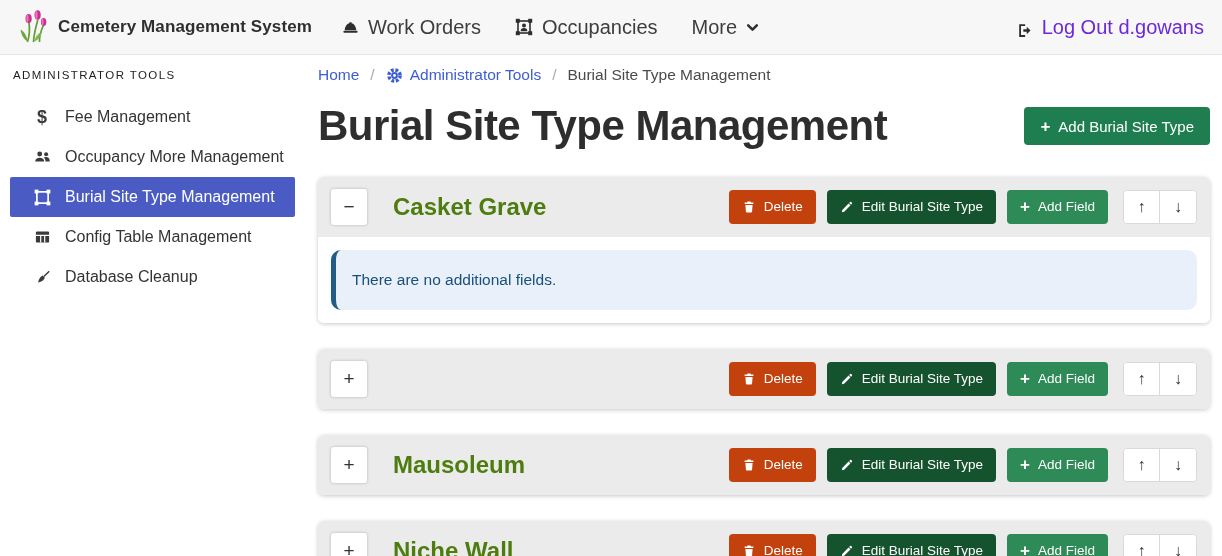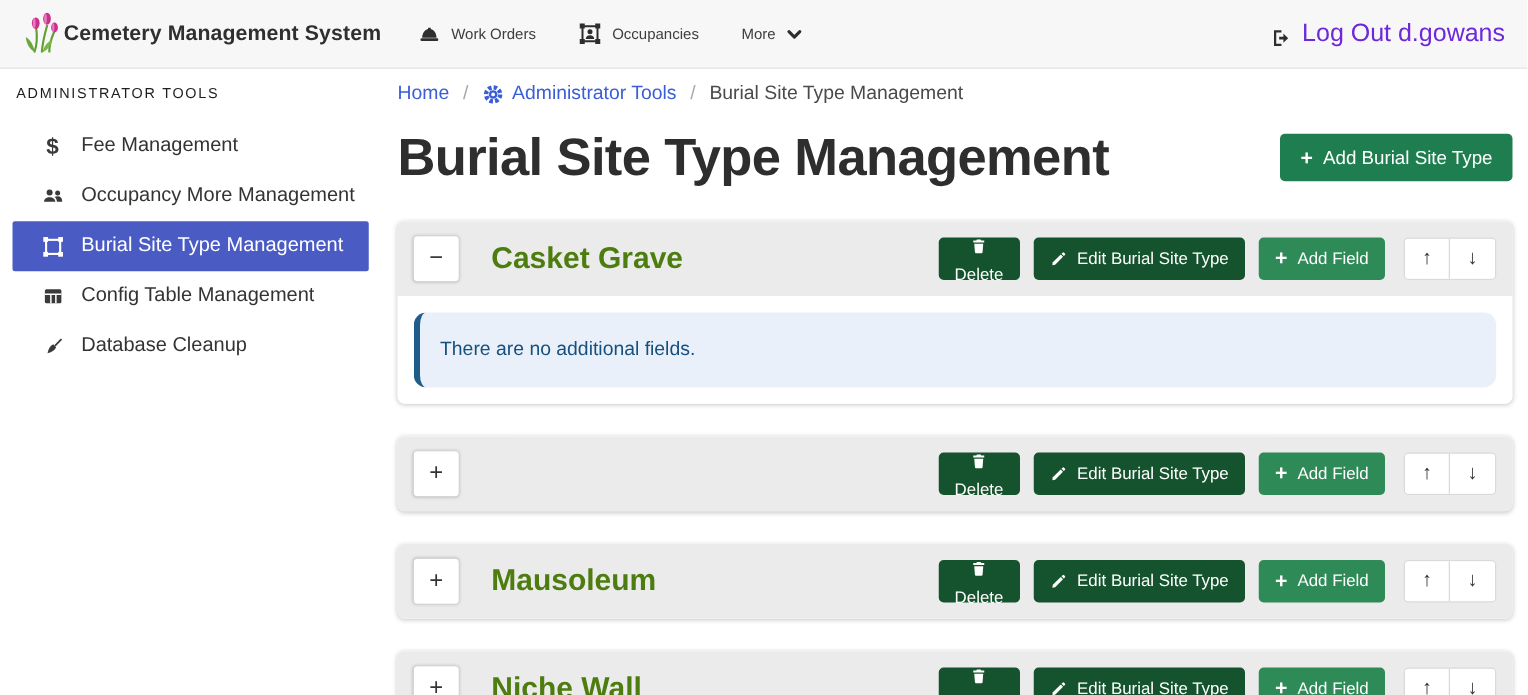--- a/index.html
+++ b/index.html
@@ -6,24 +6,24 @@
   html, body { width: 1222px; height: 556px; overflow: hidden; background: #fff; }
   body { font-family: "Liberation Sans", "DejaVu Sans", sans-serif; color: #333; }
   button { font-family: inherit; cursor: pointer; }
   a { text-decoration: none; cursor: pointer; }
 
   
   .navbar {
     height: 55px; display: flex; align-items: center;
     padding: 0 18px; background: #f7f7f7; border-bottom: 1px solid #e4e4e4;
   }
-  .brand { display: flex; align-items: center; gap: 3px; cursor: pointer; }
+  .brand { display: flex; align-items: center; gap: 10px; cursor: pointer; }
   .brand-text { font-size: 17px; font-weight: 700; color: #2f2f2f; letter-spacing: .1px; }
   .nav-items { display: flex; align-items: center; margin-left: 30px; gap: 34px; }
-  .nav-link { display: flex; align-items: center; gap: 9px; font-size: 12px; color: #3d3d3d; }
+  .nav-link { display: flex; align-items: center; gap: 9px; font-size: 20px; color: #3d3d3d; }
   .nav-link svg { flex-shrink: 0; }
   .logout { margin-left: auto; display: flex; align-items: flex-end; gap: 9px; font-size: 20px; color: #6d28d9; }
   .icon { color: #2e2e2e; display: inline-flex; }
 
   
   .shell { display: flex; height: 501px; }
 
   
   .sidebar { width: 295px; flex-shrink: 0; padding-top: 8px; }
   .sb-heading {
@@ -68,21 +68,21 @@
     width: 36px; height: 36px; background: #fff; border: none; border-radius: 3px;
     font-size: 19px; color: #333; box-shadow: 0 0 3px rgba(0,0,0,.25); margin-right: 26px;
     line-height: 1;
   }
   .panel-title { font-size: 24px; font-weight: 700; color: #4d7c0f; }
   .panel-actions { margin-left: auto; display: flex; align-items: center; gap: 11px; }
   .btn {
     border: none; border-radius: 4px; color: #fff; font-size: 13.5px;
     height: 34px; padding: 0 13px; display: flex; align-items: center; gap: 8px;
   }
-  .btn-delete { background: #14532d; flex-direction: column; }
+  .btn-delete { background: #c2410c; }
   .btn-edit { background: #14532d; }
   .btn-addfield { background: #2e8b57; }
   .move-group {
     display: flex; background: #fff; border: 1px solid #d9d9d9; border-radius: 4px;
     overflow: hidden; margin-left: 4px;
   }
   .move-group button { width: 36px; height: 32px; background: #fff; border: none; font-size: 16px; color: #333; }
   .move-group button:first-child { border-right: 1px solid #d9d9d9; }
 
   .panel-body { background: #fff; padding: 13px; }

